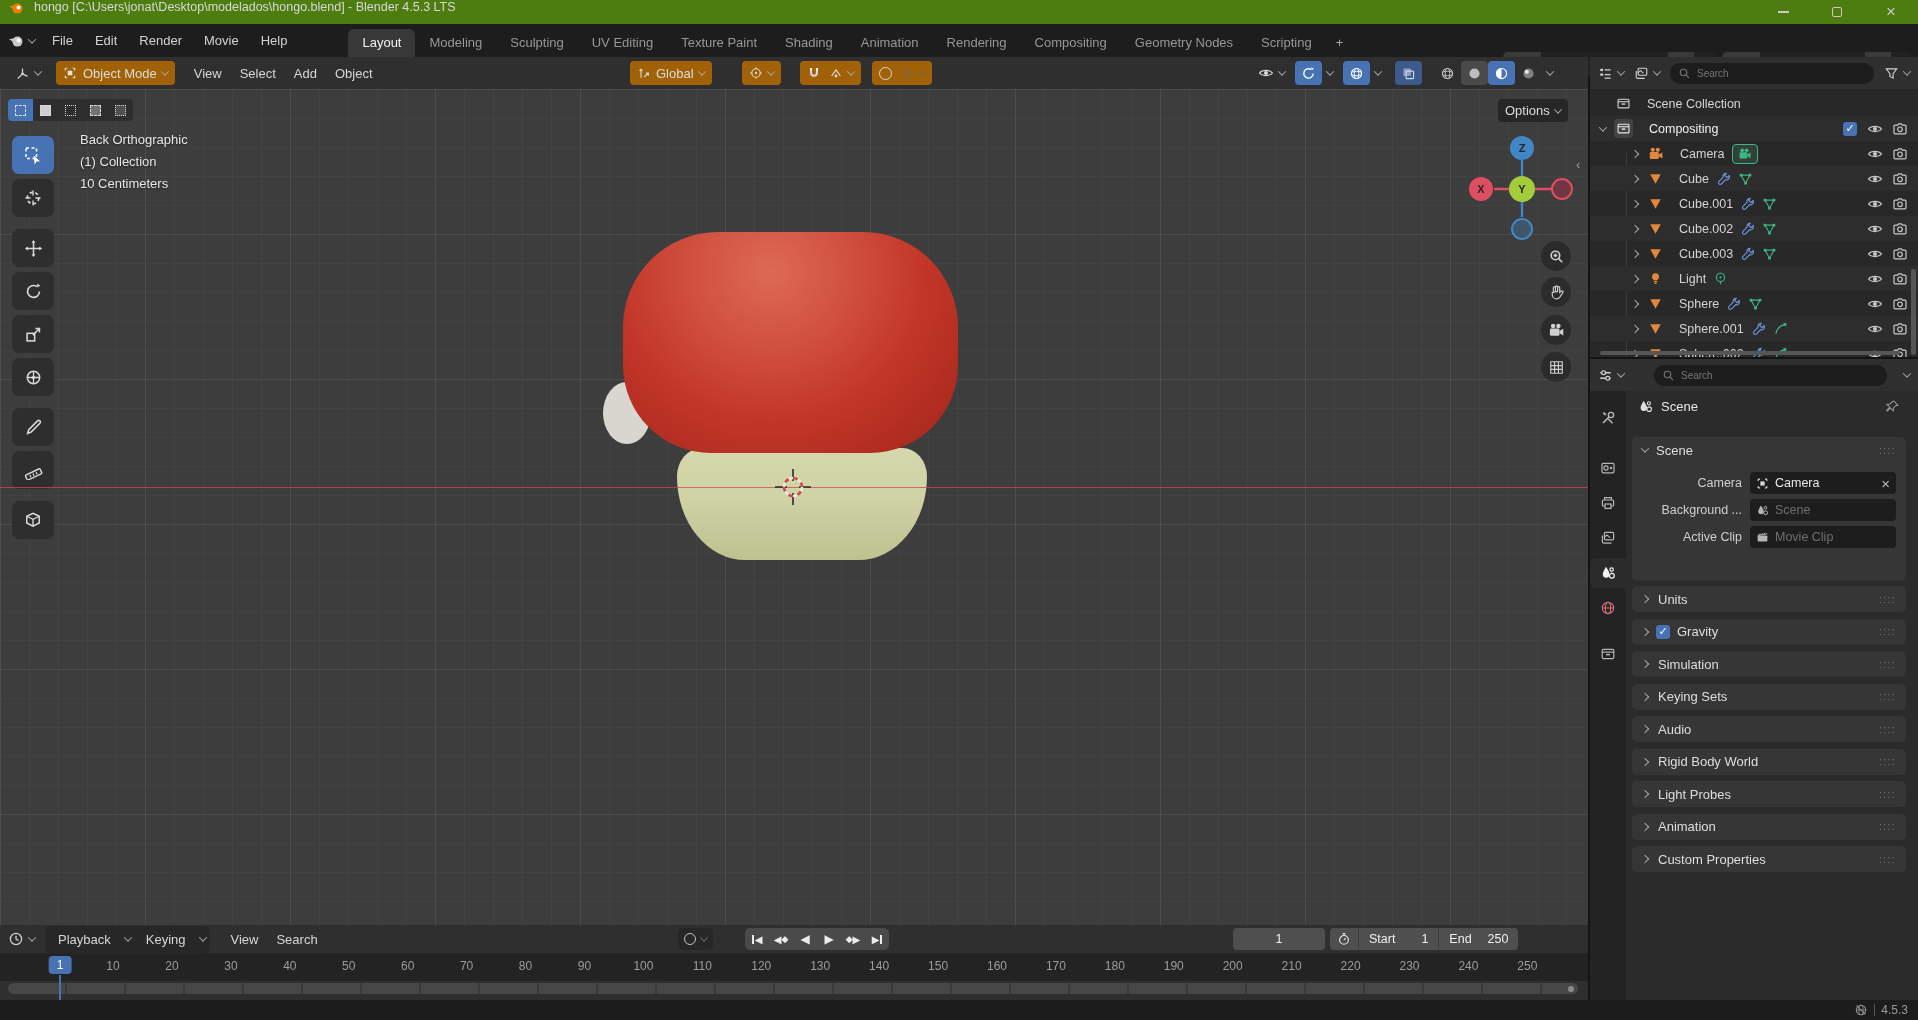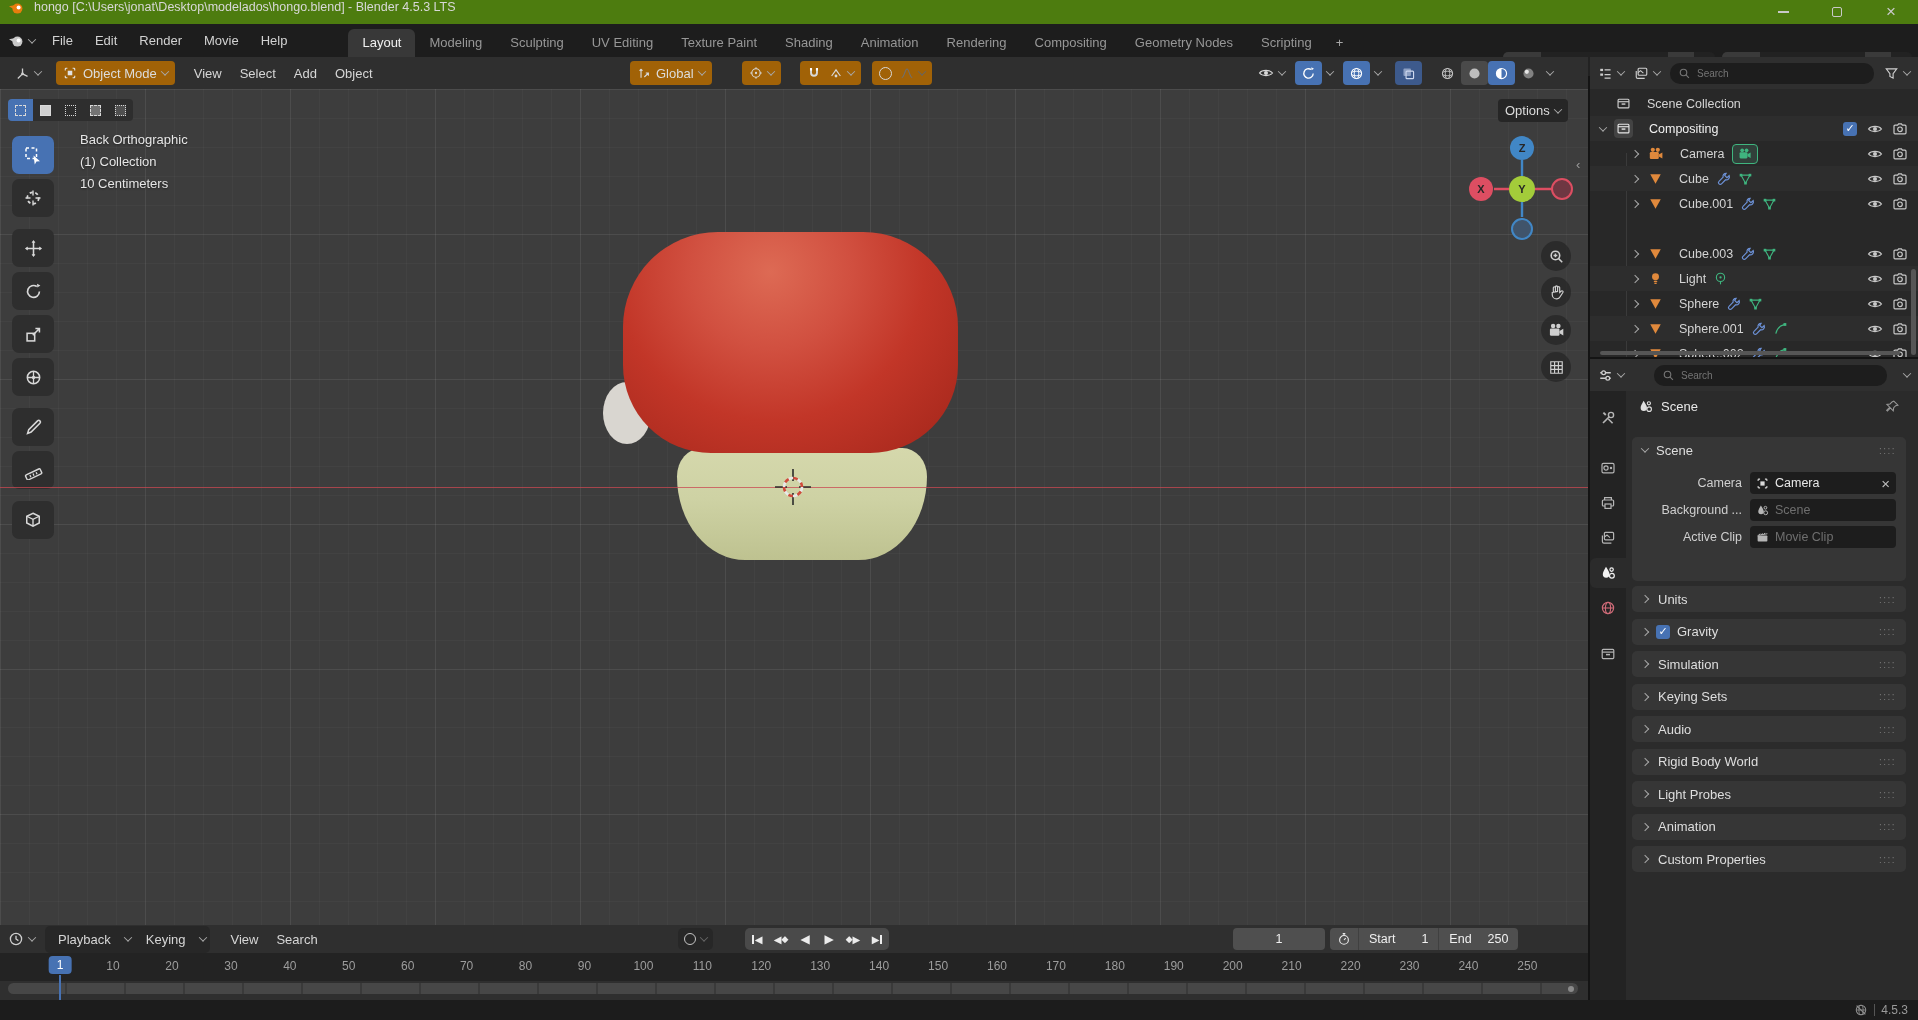--- a/index.html
+++ b/index.html
@@ -763,20 +763,45 @@
     <div class="oright" style="right:10px">
       <svg class="ic" width="16" height="16" style="color:#c8c8c8">
           <use href="#s-eye"></use>
         </svg>
       <svg class="ic" width="16" height="16" style="margin-left:9px;color:#c8c8c8">
           <use href="#s-cam"></use>
         </svg>
     </div>
   </div>
 
+  <div class="orow alt" style="top:159px">
+    <span class="chevR" style="margin-left:42px"></span>
+    <svg class="ic" width="15" height="15" style="margin-left:10px;color:#e0893c" viewBox="0 0 16 16">
+        <path d="M2.4 3.4h11.2L8 13.6z" fill="currentColor"></path>
+      </svg>
+    <span class="oname">Cube.002</span>
+    <span class="dico">
+        <svg class="ic" width="15" height="15" style="color:#6d92d8">
+          <use href="#s-wrench"></use>
+        </svg>
+      </span>
+    <span class="dico">
+        <svg class="ic" width="15" height="15" style="color:#3fb57f">
+          <use href="#s-mesh"></use>
+        </svg>
+      </span>
+    <div class="oright" style="right:10px">
+      <svg class="ic" width="16" height="16" style="color:#c8c8c8">
+          <use href="#s-eye"></use>
+        </svg>
+      <svg class="ic" width="16" height="16" style="margin-left:9px;color:#c8c8c8">
+          <use href="#s-cam"></use>
+        </svg>
+    </div>
+  </div>
 
   <div class="orow" style="top:184px">
     <span class="chevR" style="margin-left:42px"></span>
     <svg class="ic" width="15" height="15" style="margin-left:10px;color:#e0893c" viewBox="0 0 16 16">
         <path d="M2.4 3.4h11.2L8 13.6z" fill="currentColor"></path>
       </svg>
     <span class="oname">Cube.003</span>
     <span class="dico">
         <svg class="ic" width="15" height="15" style="color:#6d92d8">
           <use href="#s-wrench"></use>

